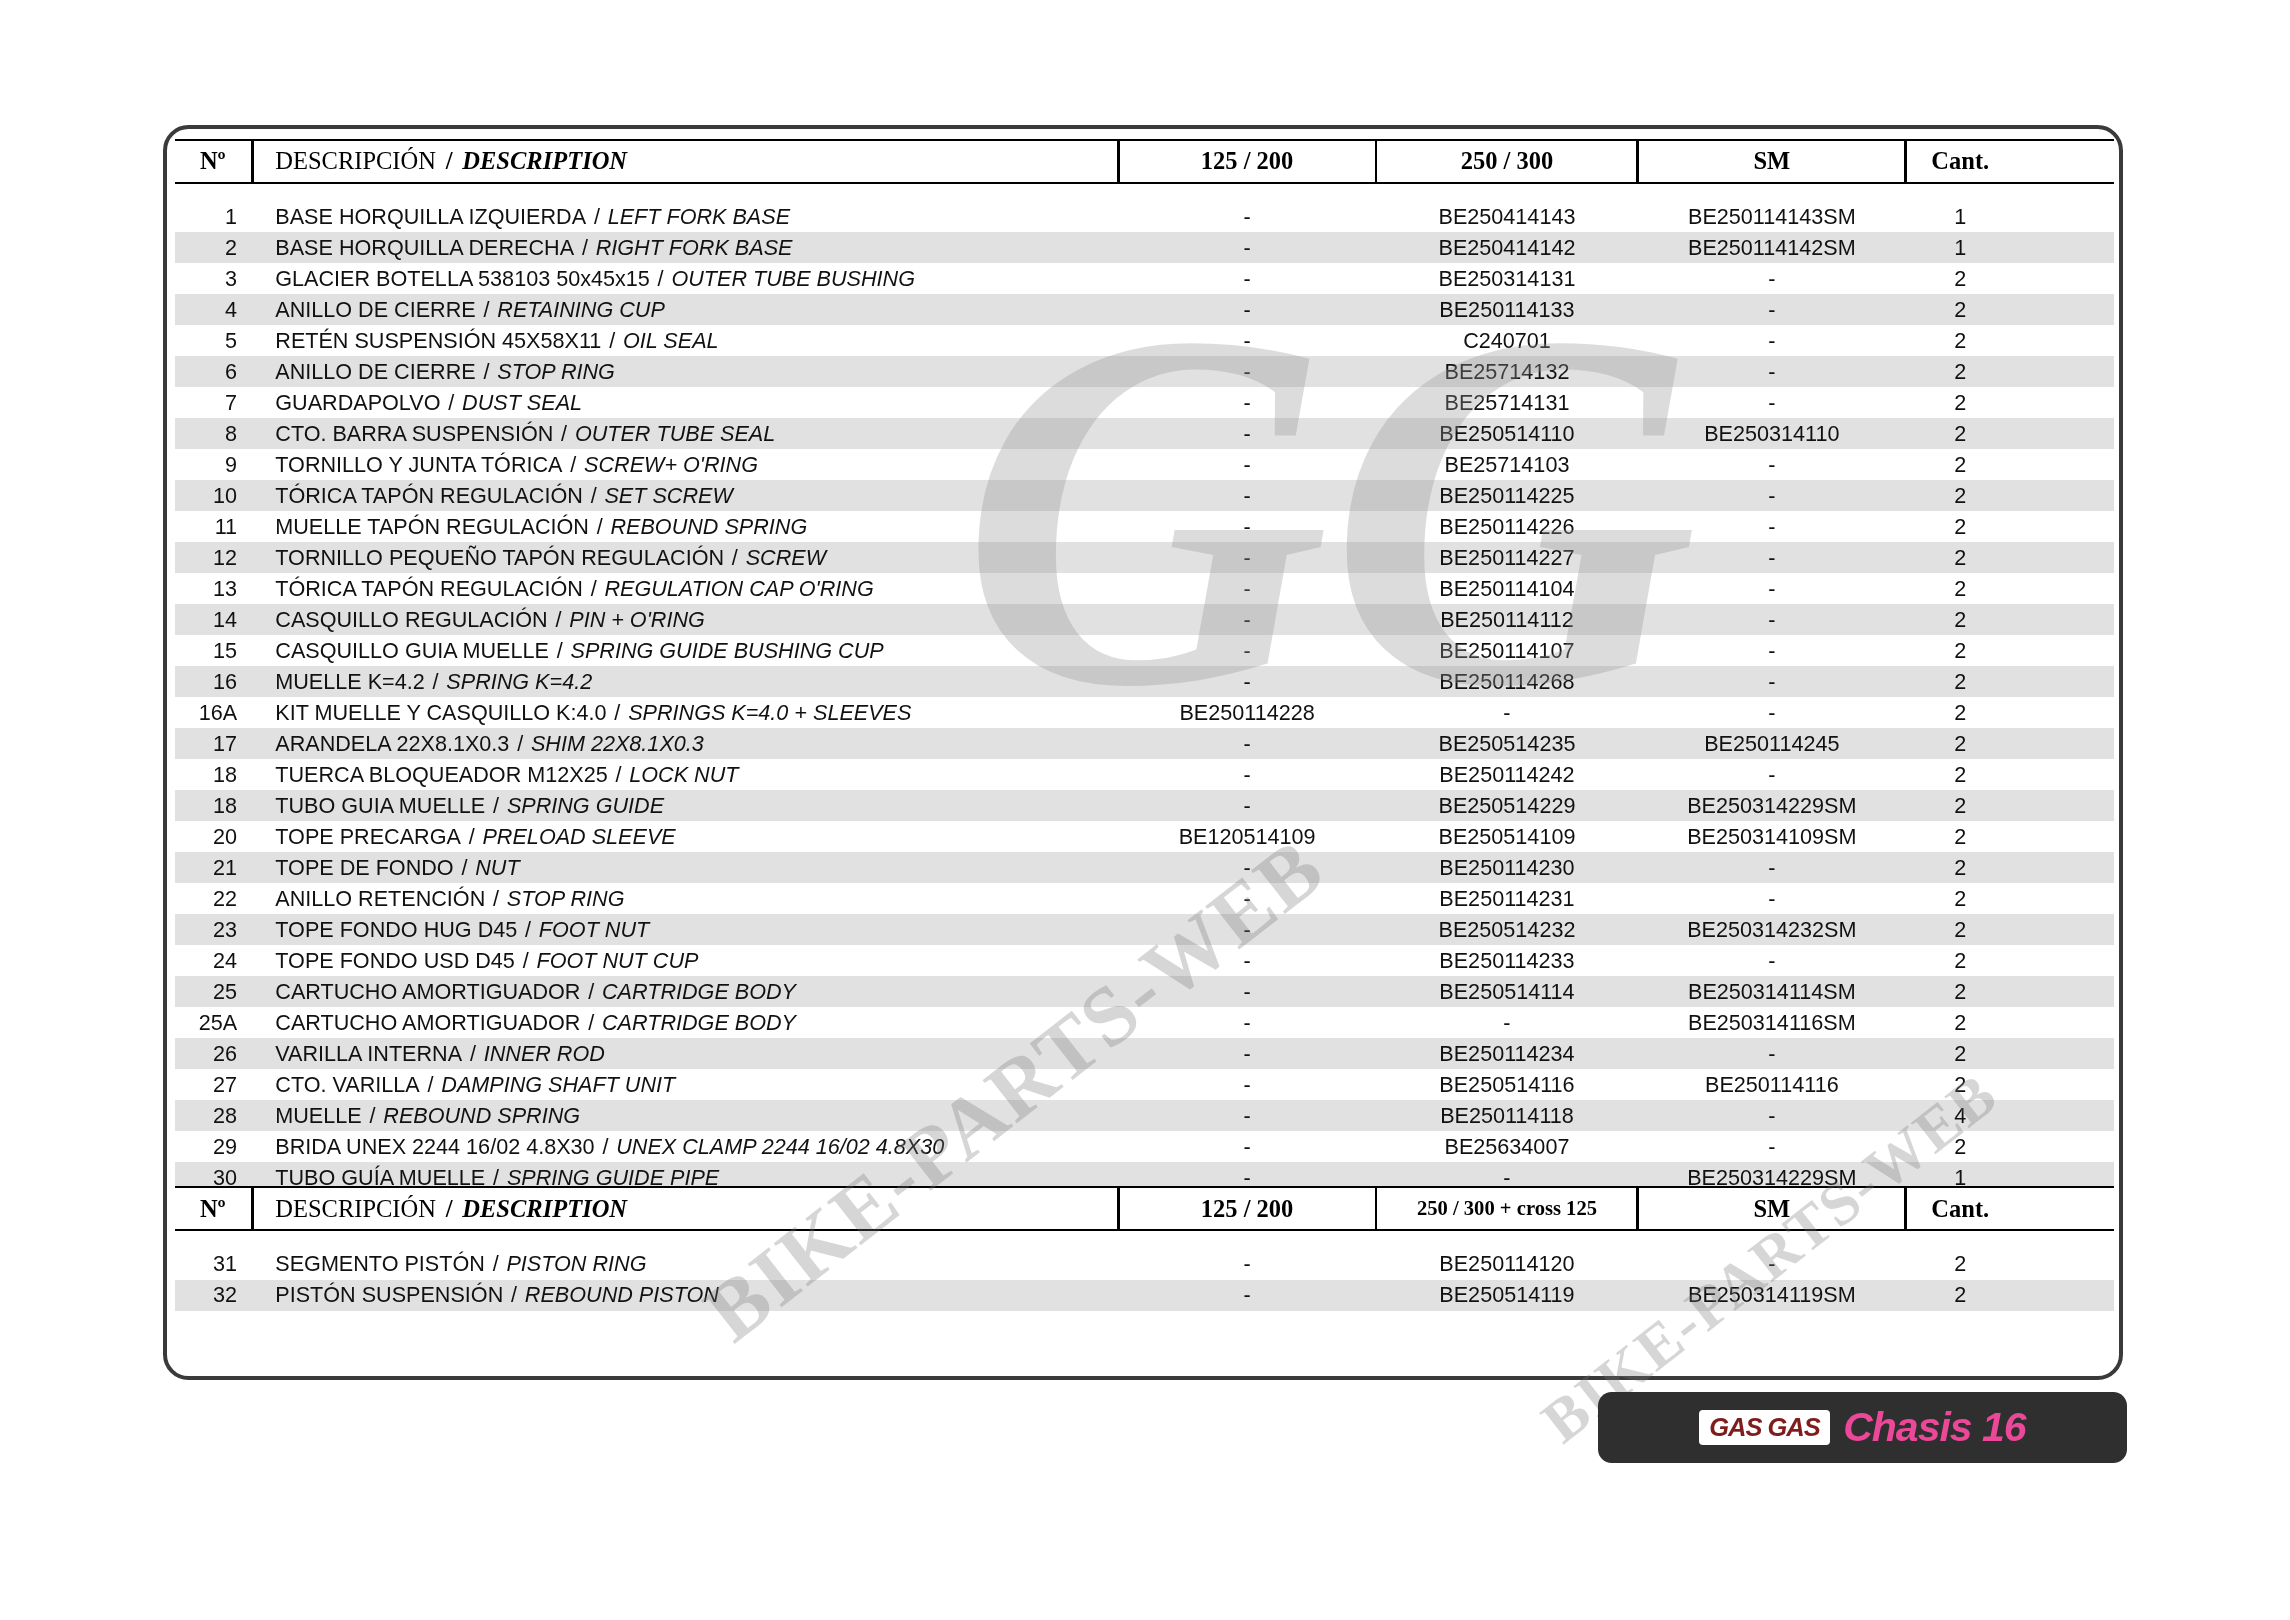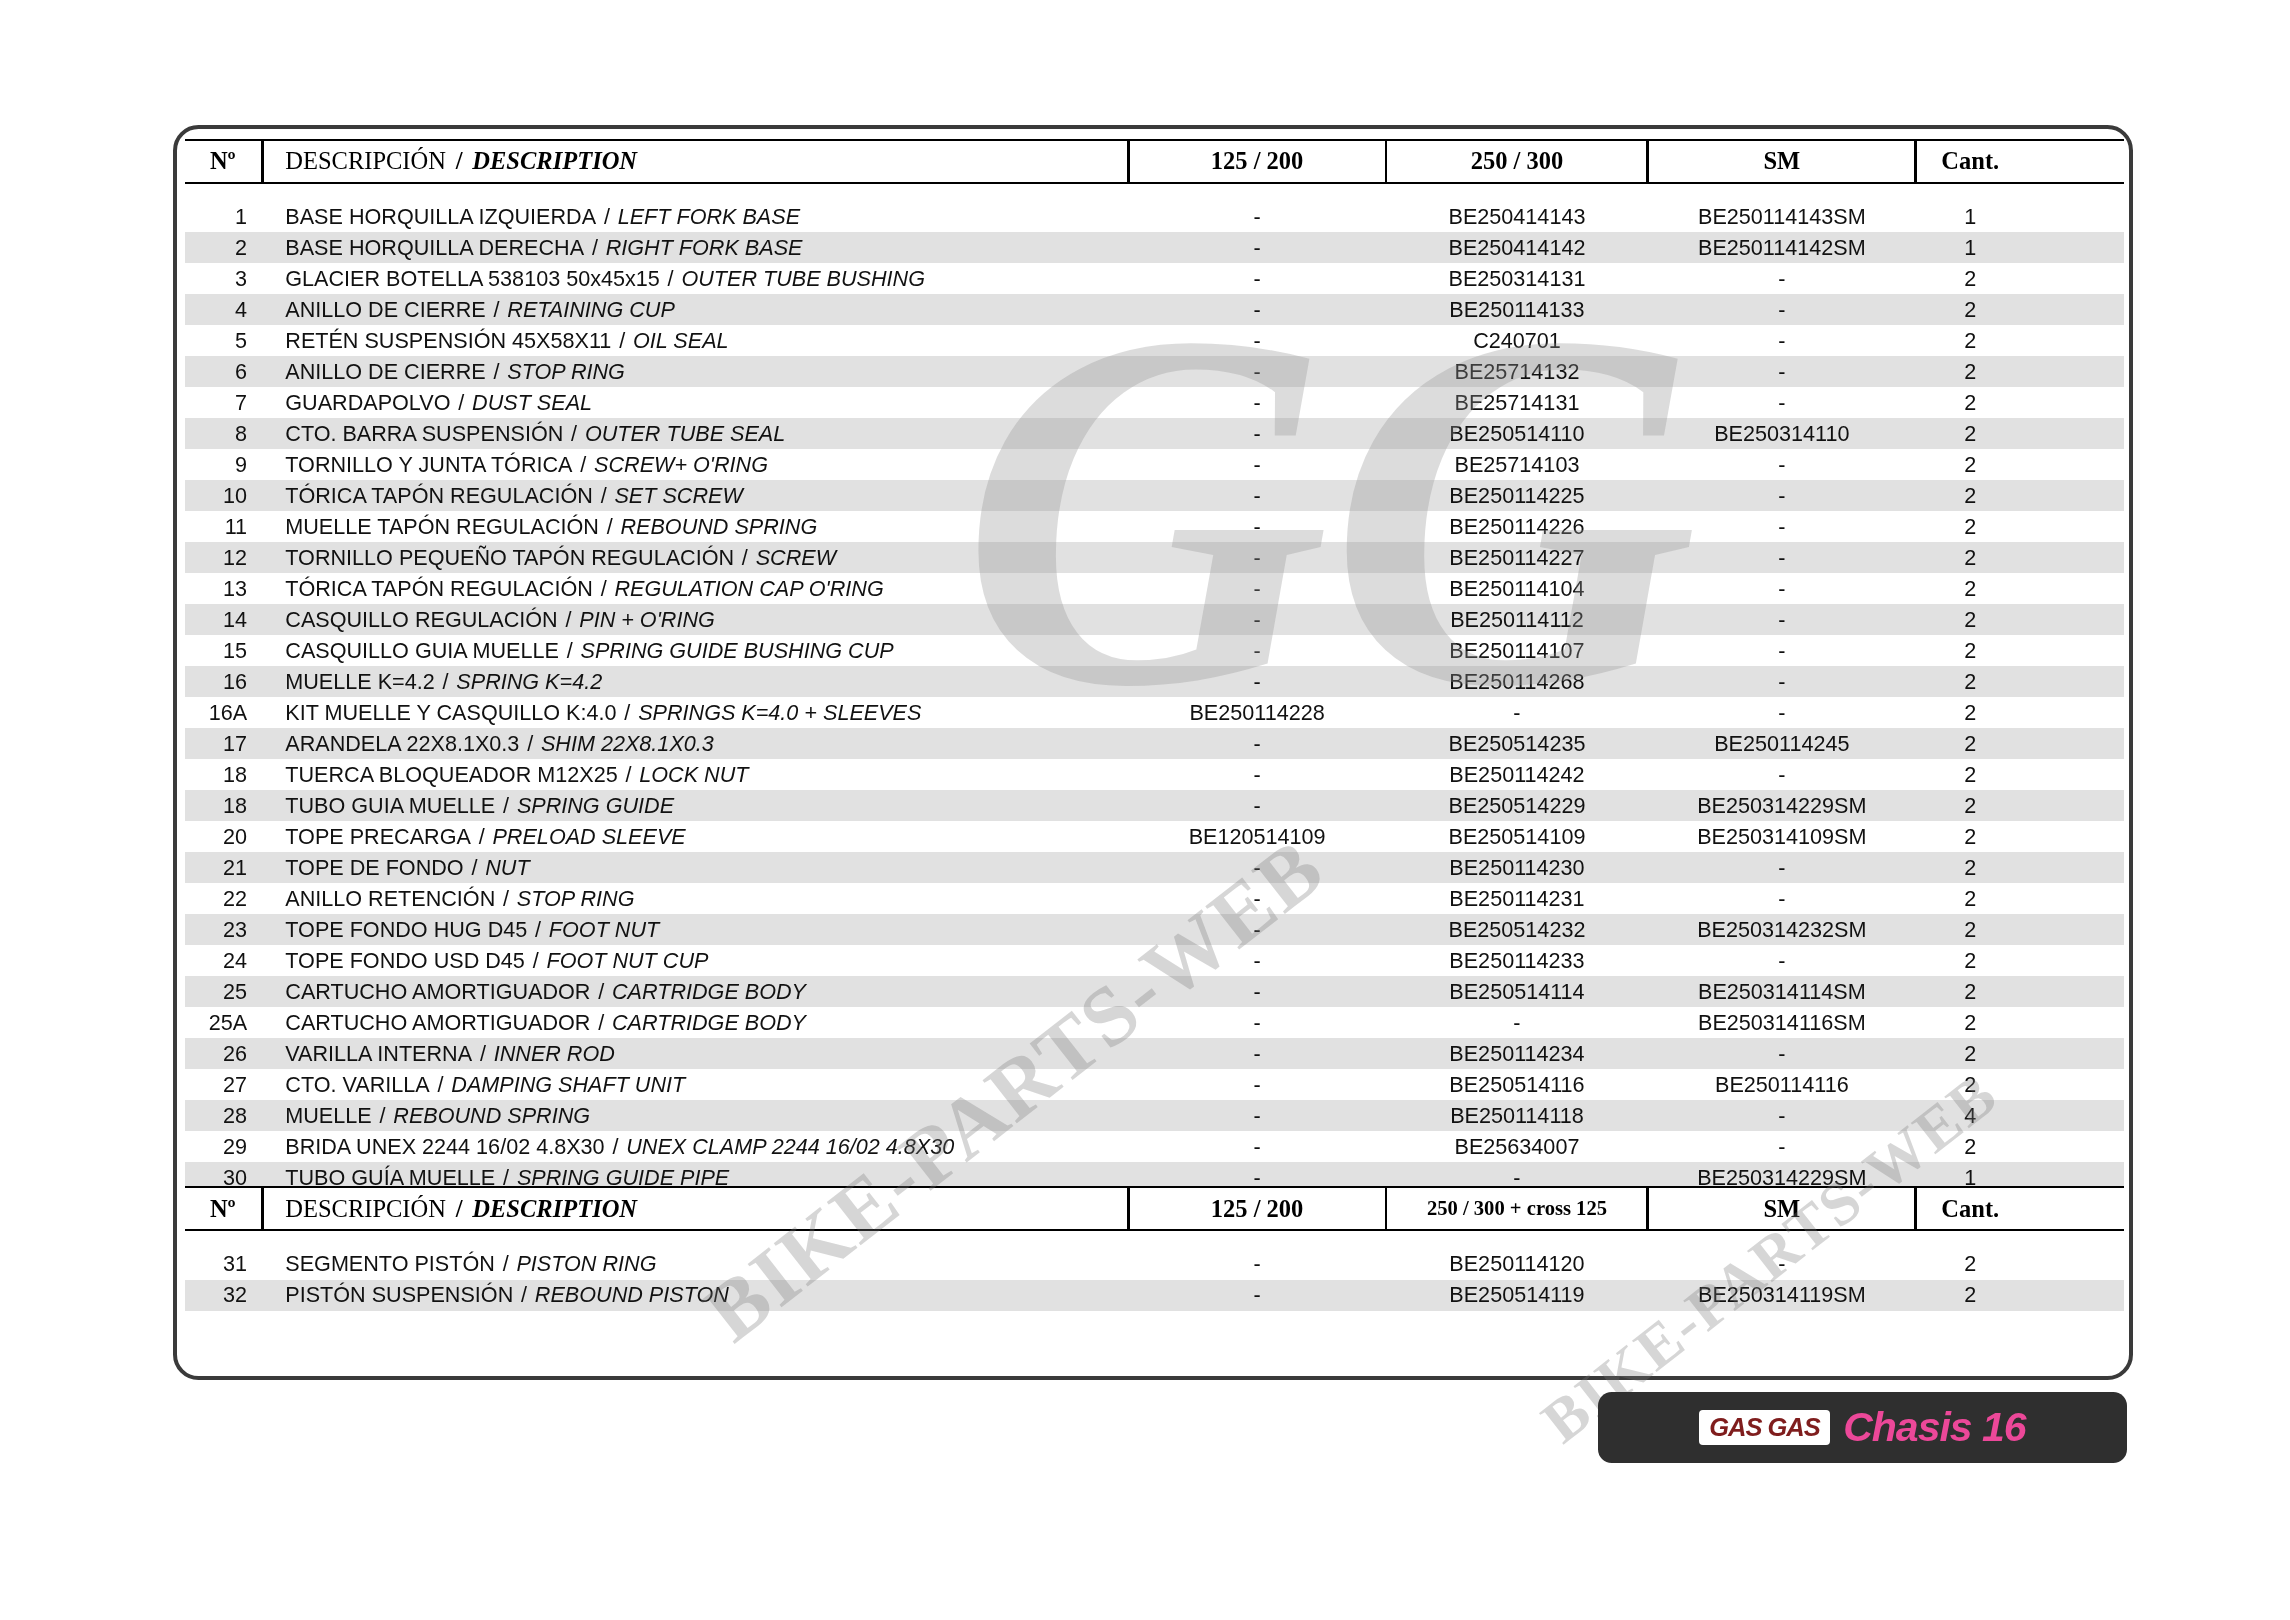--- a/index.html
+++ b/index.html
@@ -38,21 +38,21 @@
     font-style: italic;
     font-weight: bold;
     color: rgba(150,150,150,0.33);
     white-space: nowrap;
     transform-origin: left top;
   }
 
   
   #sheet {
     position: absolute;
-    left: 173px;
+    left: 163px;
     top: 125px;
     width: 1960px;
     height: 1255px;
     border: 4.9px solid #3a3a3a;
     border-radius: 25.5px;
     background: transparent;
     box-sizing: border-box;
     z-index: 2;
   }
 

